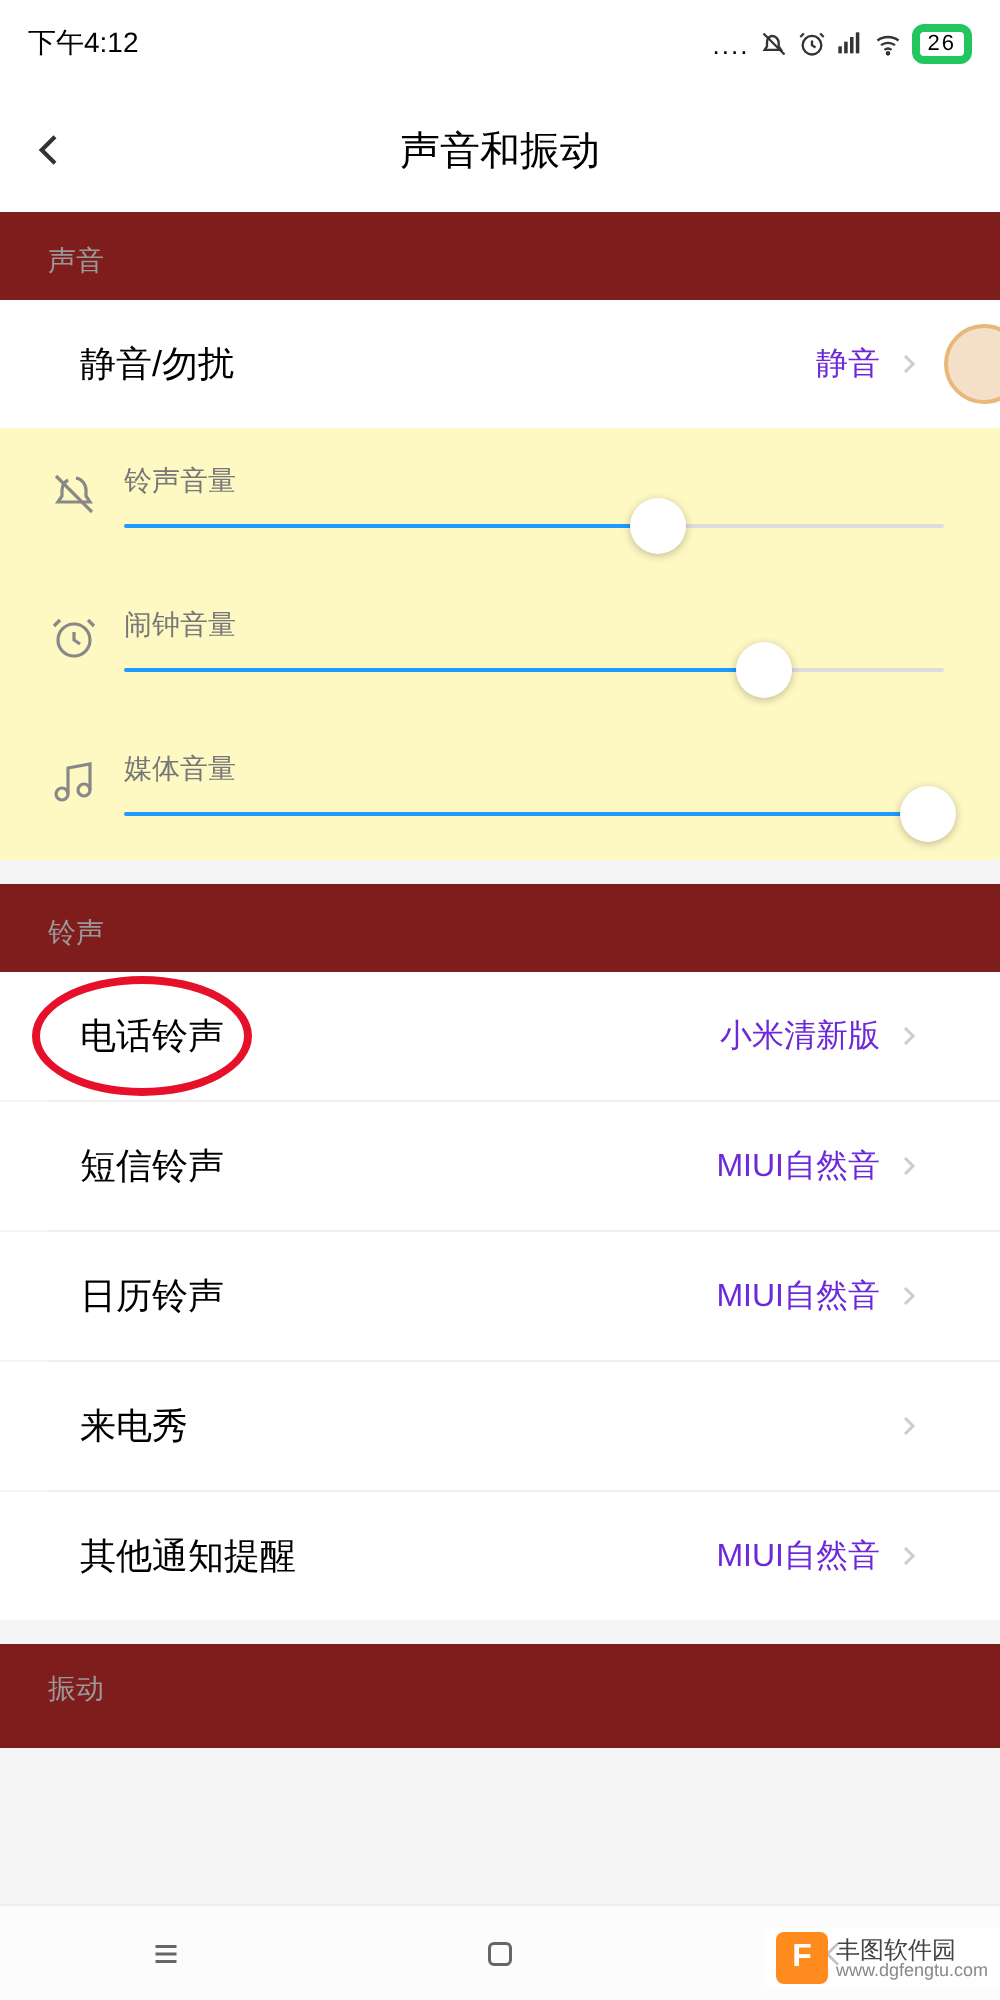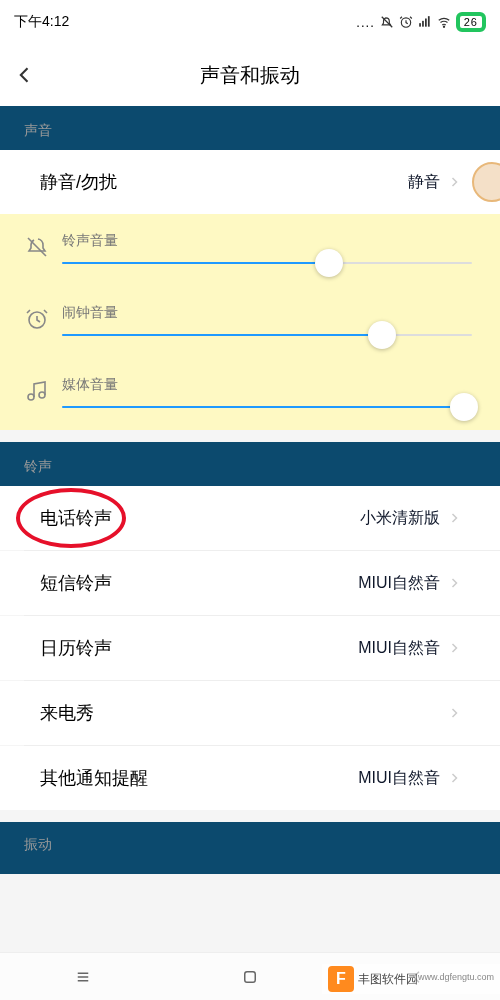--- a/index.html
+++ b/index.html
@@ -31,28 +31,28 @@
       display: flex; align-items: center; background: #fff; height: 62px; position: relative;
     }
     .back-btn {
       width: 50px; height: 100%; display: flex; align-items: center; justify-content: center;
     }
     .header-title {
       position: absolute; left: 0; right: 0; text-align: center; font-size: 20px; font-weight: 500; color: #000;
       pointer-events: none;
     }
     .section-header {
-      padding: 16px 24px 10px; font-size: 14px; color: #999; background: #0c4a6e;
+      padding: 16px 24px 10px; font-size: 14px; color: #999; background: #7f1d1d;
     }
     .row {
       display: flex; align-items: center; justify-content: space-between;
       padding: 20px 40px; background: #fff; position: relative;
     }
     .row-label { font-size: 18px; color: #000; }
-    .row-value { display: flex; align-items: center; gap: 8px; font-size: 16px; color: #0f172a; }
+    .row-value { display: flex; align-items: center; gap: 8px; font-size: 16px; color: #6d28d9; }
     .chevron { color: #ccc; }
     .slider-row {
       display: flex; align-items: flex-end; background: #fef9c3; padding: 18px 28px 22px 24px; gap: 12px;
     }
     .slider-icon { width: 26px; height: 26px; color: #888; display: flex; align-items: center; justify-content: center; flex-shrink: 0; margin-bottom: 4px;}
     .slider-body { flex: 1; }
     .slider-label { font-size: 14px; color: #777; margin-bottom: 12px; }
     .slider-track {
       position: relative; height: 2px; background: #ddd; border-radius: 2px;
     }
@@ -75,21 +75,21 @@
       position: absolute; bottom: 0; left: 0; right: 0; height: 48px;
       background: #fcfcfc; display: flex; justify-content: space-around; align-items: center;
       border-top: 1px solid #eee;
     }
     .nav-btn { width: 22px; height: 22px; color: #666; display:flex;align-items:center;justify-content:center;}
     .watermark {
       position: absolute; right: 0; bottom: 6px; display: flex; align-items: center; gap: 4px;
       background: rgba(255,255,255,0.6); padding: 2px 6px; font-size: 12px; color: #444;
     }
     .watermark .logo { width: 26px; height: 26px; background: #ff8a1e; border-radius: 4px; color: #fff; font-weight: bold; display:flex;align-items:center;justify-content:center; font-size:16px;}
-    .wm-text { display:flex; line-height:1;}
+    .wm-text { display:flex; flex-direction:column; line-height:1;}
     .wm-text .bot { font-size: 9px; color:#888;}
     .avatar-float {
       position: absolute; right: -12px; width: 40px; height: 40px; border-radius: 50%;
       background: #f4e0c8; border: 2px solid #e8b87a; overflow: hidden;
     }
     .silent-row { position: relative; }
     .vib-section .section-header { padding-top: 14px; padding-bottom: 20px;}
   </style>
 </head>
 <body>

